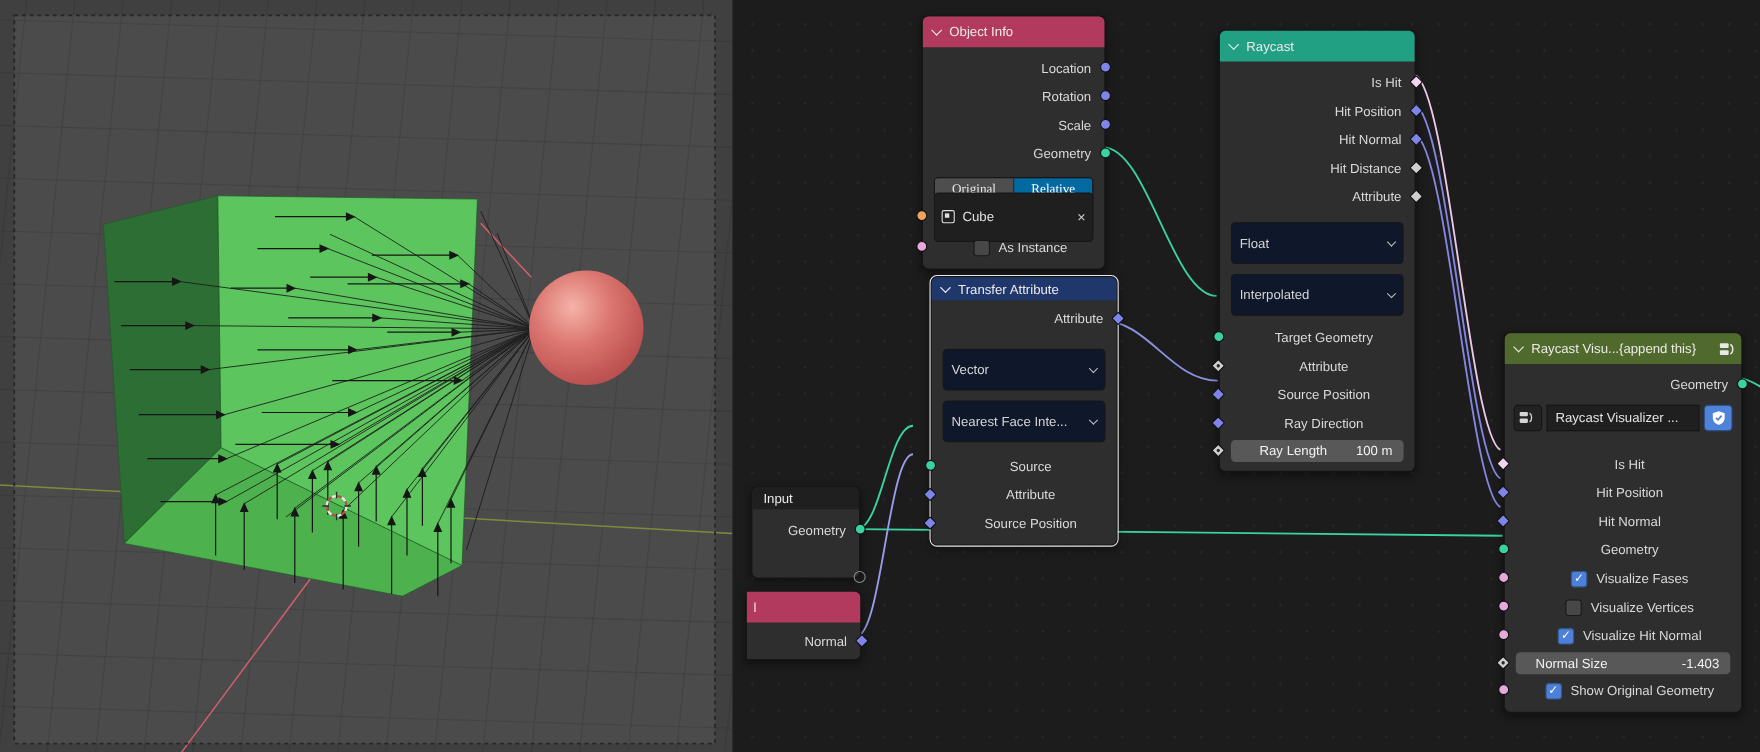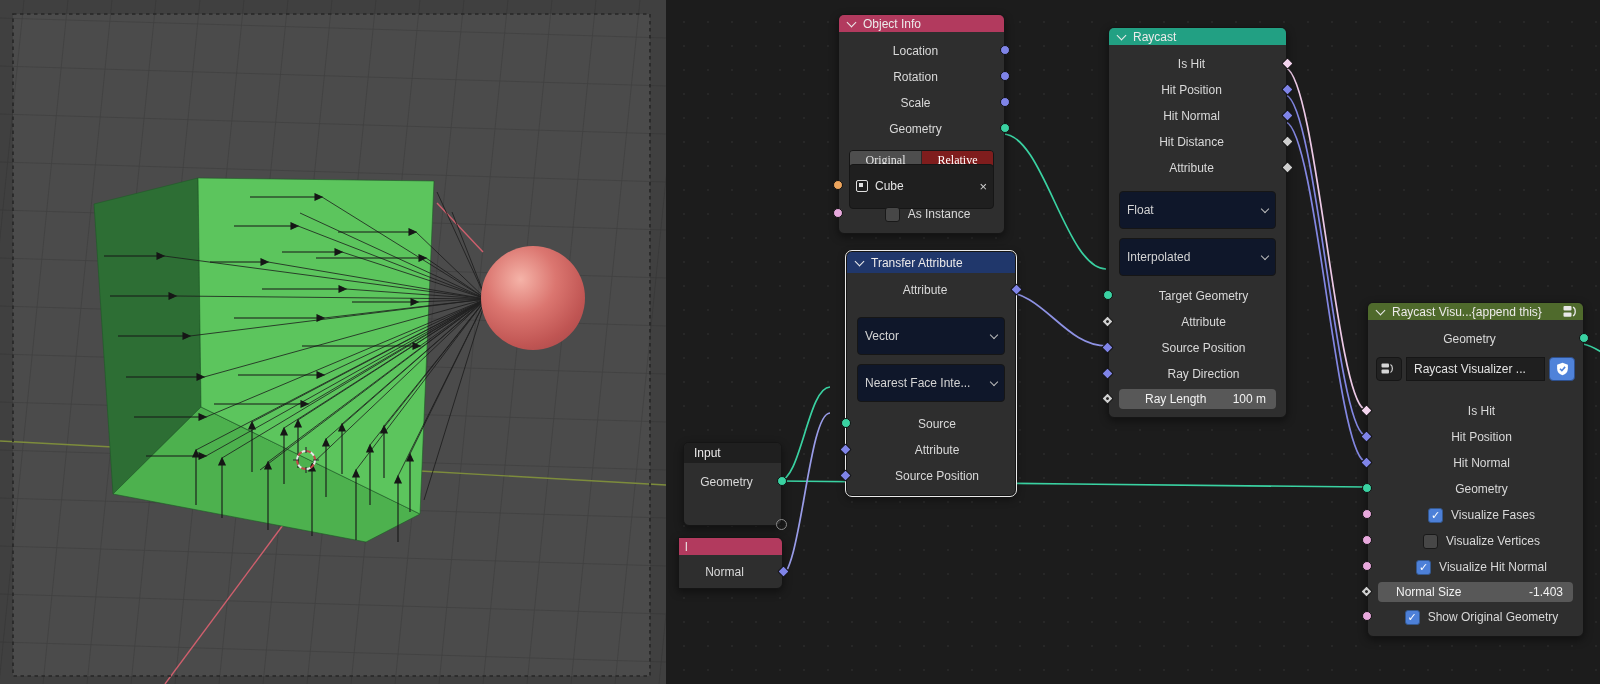--- a/index.html
+++ b/index.html
@@ -12,27 +12,27 @@
 
   
   #editor{position:absolute;left:666px;top:0;width:934px;height:684px;background:#1c1c1c;
           background-image:radial-gradient(#272727 1px, transparent 1.4px);
           background-size:24px 24px;background-position:6px 10px;overflow:hidden;}
   #wires{position:absolute;left:0;top:0;z-index:1;pointer-events:none;}
 
   .node{position:absolute;z-index:2;background:#2e2e2e;border:1px solid #151515;border-radius:6px;
         box-shadow:0 3px 8px rgba(0,0,0,.45);}
   .node.selected{outline:1.5px solid #e9e9e9;}
-  .nhead{height:17px;display:flex;align-items:center;border-radius:5px 5px 0 0;
+  .nhead{height:28px;display:flex;align-items:center;border-radius:5px 5px 0 0;
          padding:0 6px;color:#eceaea;font-size:12px;white-space:nowrap;overflow:hidden;}
   .chev{width:6px;height:6px;border-right:1.5px solid #ececec;border-bottom:1.5px solid #ececec;
         transform:rotate(45deg);margin:-3px 8px 0 3px;flex:none;}
   .nbody{position:relative;padding:6px 0 6px 0;}
   .row{position:relative;height:26px;display:flex;align-items:center;color:#d9d9d9;}
-  .row.out{justify-content:center;padding-right:12px;}
+  .row.out{justify-content:flex-end;padding-right:12px;}
   .row.in{justify-content:center;padding-left:12px;}
 
   
   .sock{position:absolute;top:50%;width:10px;height:10px;margin-top:-6px;border:1.5px solid #101010;
         border-radius:50%;box-sizing:border-box;}
   .sock.r{right:-6px;} .sock.l{left:-6px;}
   .sock.dia{width:9px;height:9px;margin-top:-5px;border-radius:1.5px;transform:rotate(45deg);}
   .sock.dia.dot::after{content:"";position:absolute;left:50%;top:50%;width:3px;height:3px;margin:-1.5px 0 0 -1.5px;
         background:#262626;border-radius:50%;}
   .c-geo{background:#3ad2a2;} .c-vec{background:#7f84e8;} .c-bool{background:#e7a8dc;}
@@ -44,21 +44,21 @@
   .dd{display:flex;align-items:center;justify-content:space-between;background:#0f172a;color:#d4d4d4;
       border:1px solid #161616;border-radius:4px;height:20px;padding:8px 7px;margin:0 10px;}
   .dd .dchev{width:5px;height:5px;border-right:1.4px solid #bbb;border-bottom:1.4px solid #bbb;
       transform:rotate(45deg);margin-top:-2px;}
   .slider{position:relative;display:flex;align-items:center;background:#585858;color:#f2f2f2;
       border-radius:4px;height:20px;margin:0 10px;}
   .slider .lab{flex:1;text-align:left;padding-left:26px;}
   .slider .val{padding-right:10px;}
   .segrow{display:flex;margin:0 10px;height:19px;border-radius:4px;overflow:hidden;border:1px solid #161616;font-family:Liberation Serif, serif;}
   .seg{flex:1;display:flex;align-items:center;justify-content:center;background:#4e4e4e;color:#e6e6e6;}
-  .seg.active{background:#7f1d1d;color:#fff;}
+  .seg.active{background:#0369a1;color:#fff;}
   .seg + .seg{border-left:1px solid #2a2a2a;}
   .objfield{display:flex;align-items:center;background:#1f1f1f;border:1px solid #161616;border-radius:4px;
       height:19px;margin:8px 10px;padding:12px 6px;color:#e3e3e3;}
   .objfield .cubeicon{width:10px;height:10px;border:1.5px solid #e0e0e0;border-radius:2px;margin-right:7px;
       position:relative;flex:none;}
   .objfield .cubeicon::after{content:"";position:absolute;left:2px;top:2px;width:4px;height:4px;background:#e0e0e0;}
   .objfield .x{margin-left:auto;color:#cfcfcf;font-size:13px;line-height:1;}
   .cb{width:13px;height:13px;border-radius:3px;background:#474747;border:1px solid #191919;margin-right:8px;
       flex:none;display:flex;align-items:center;justify-content:center;color:#fff;font-size:11px;line-height:1;}
   .cb.on{background:#4d80d8;border-color:#33588f;}

